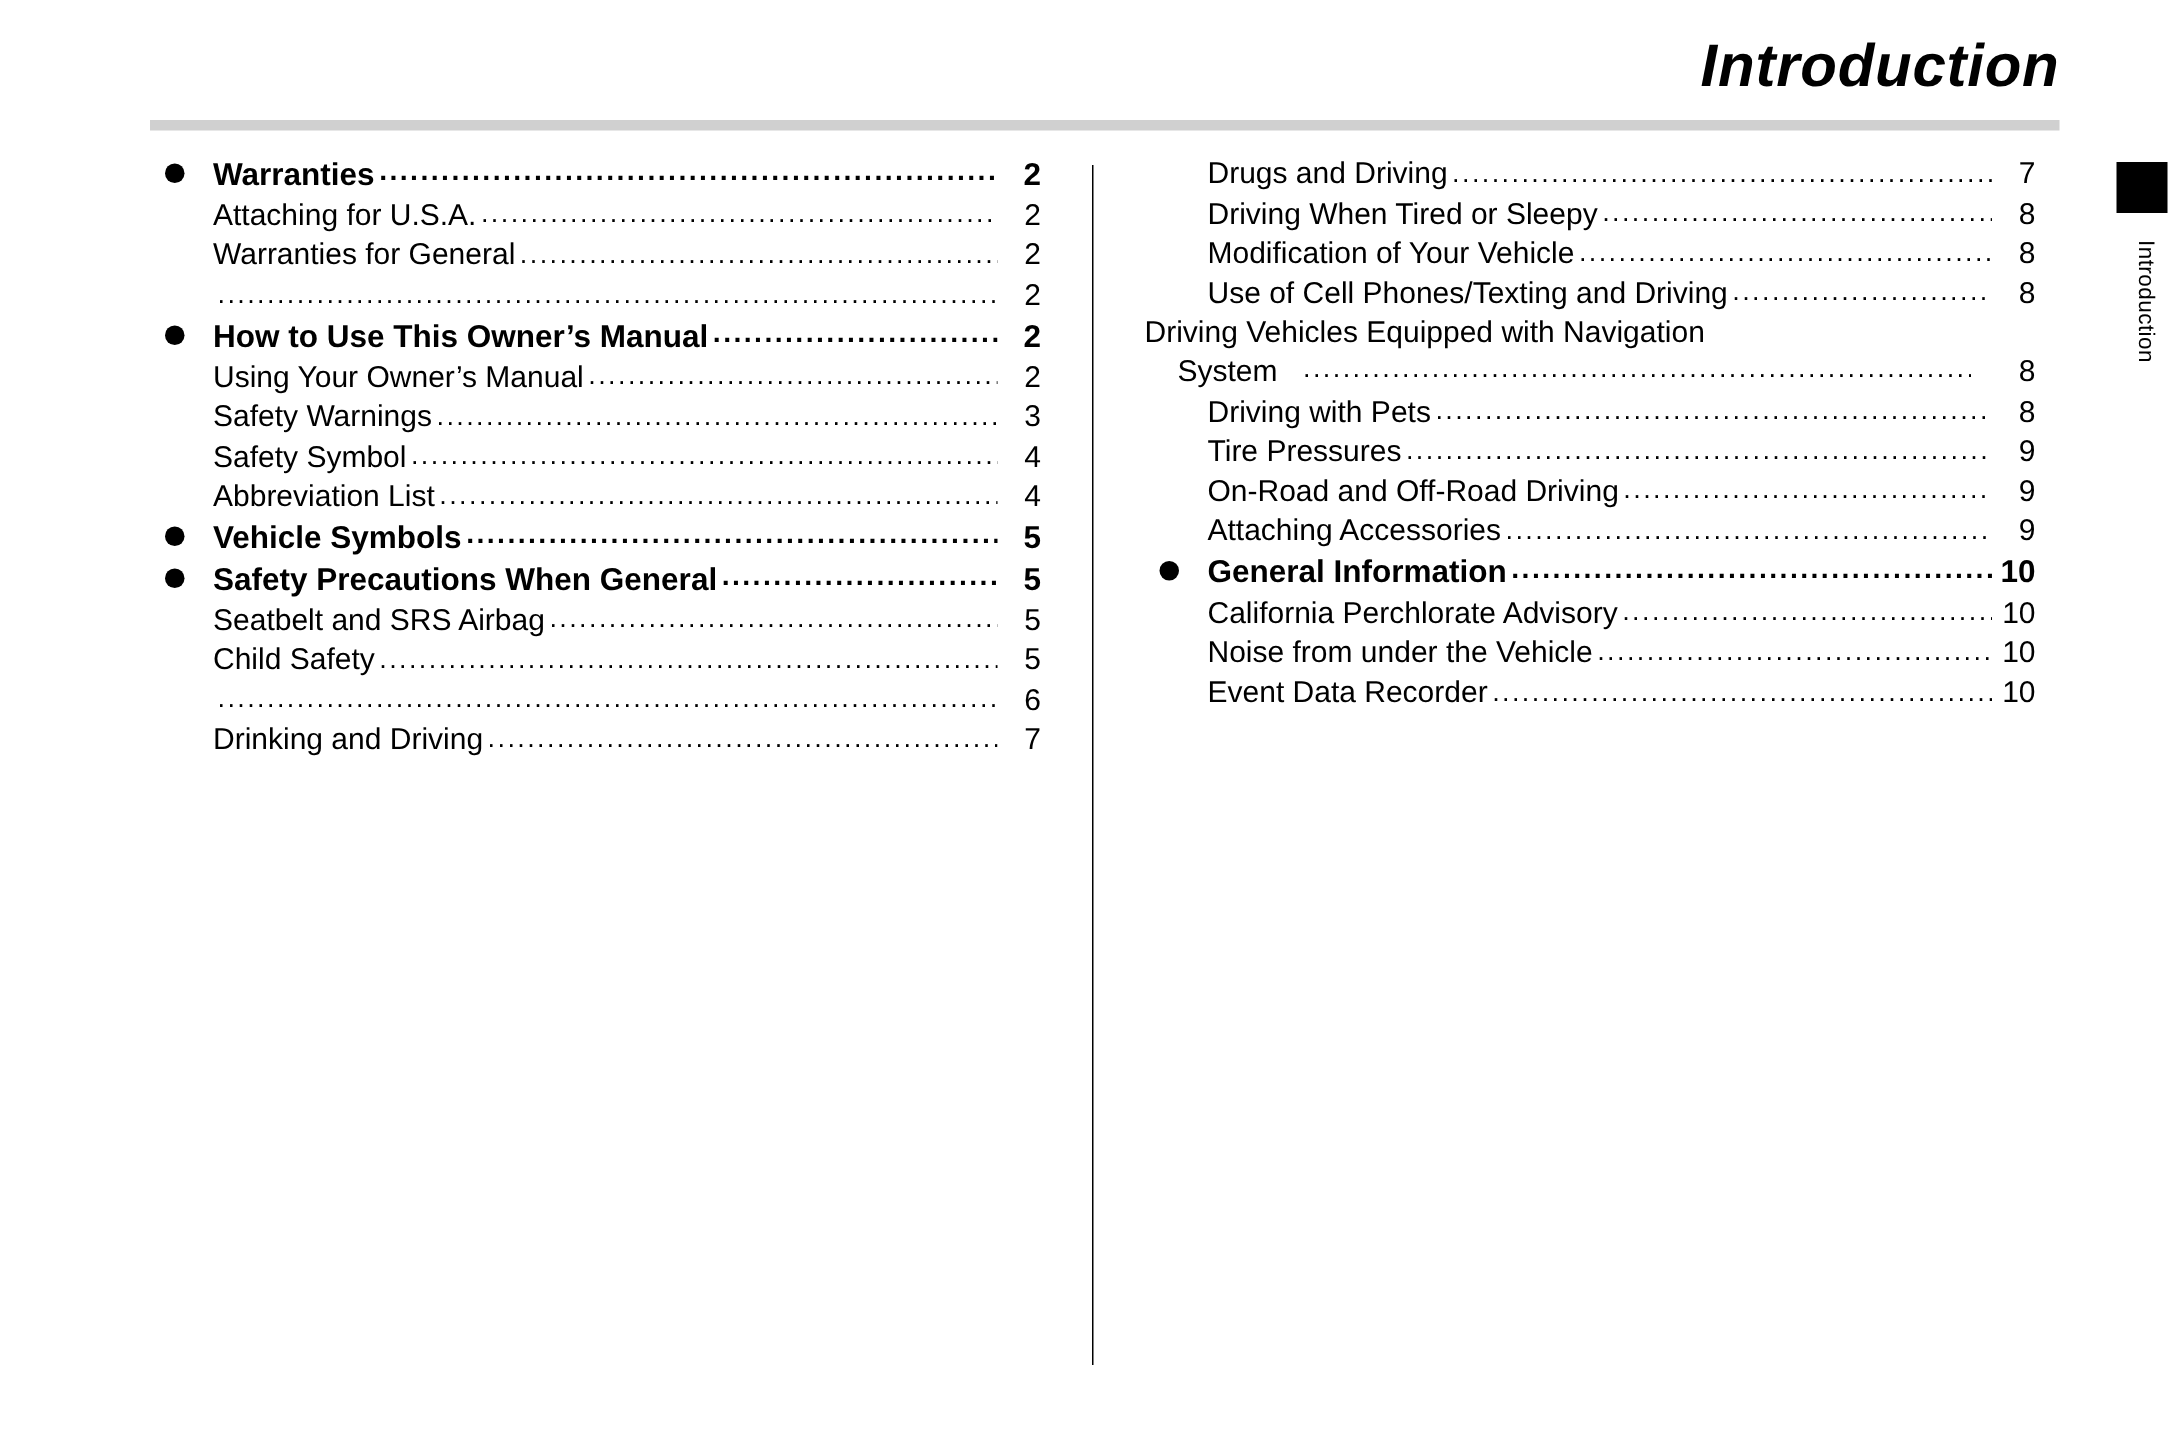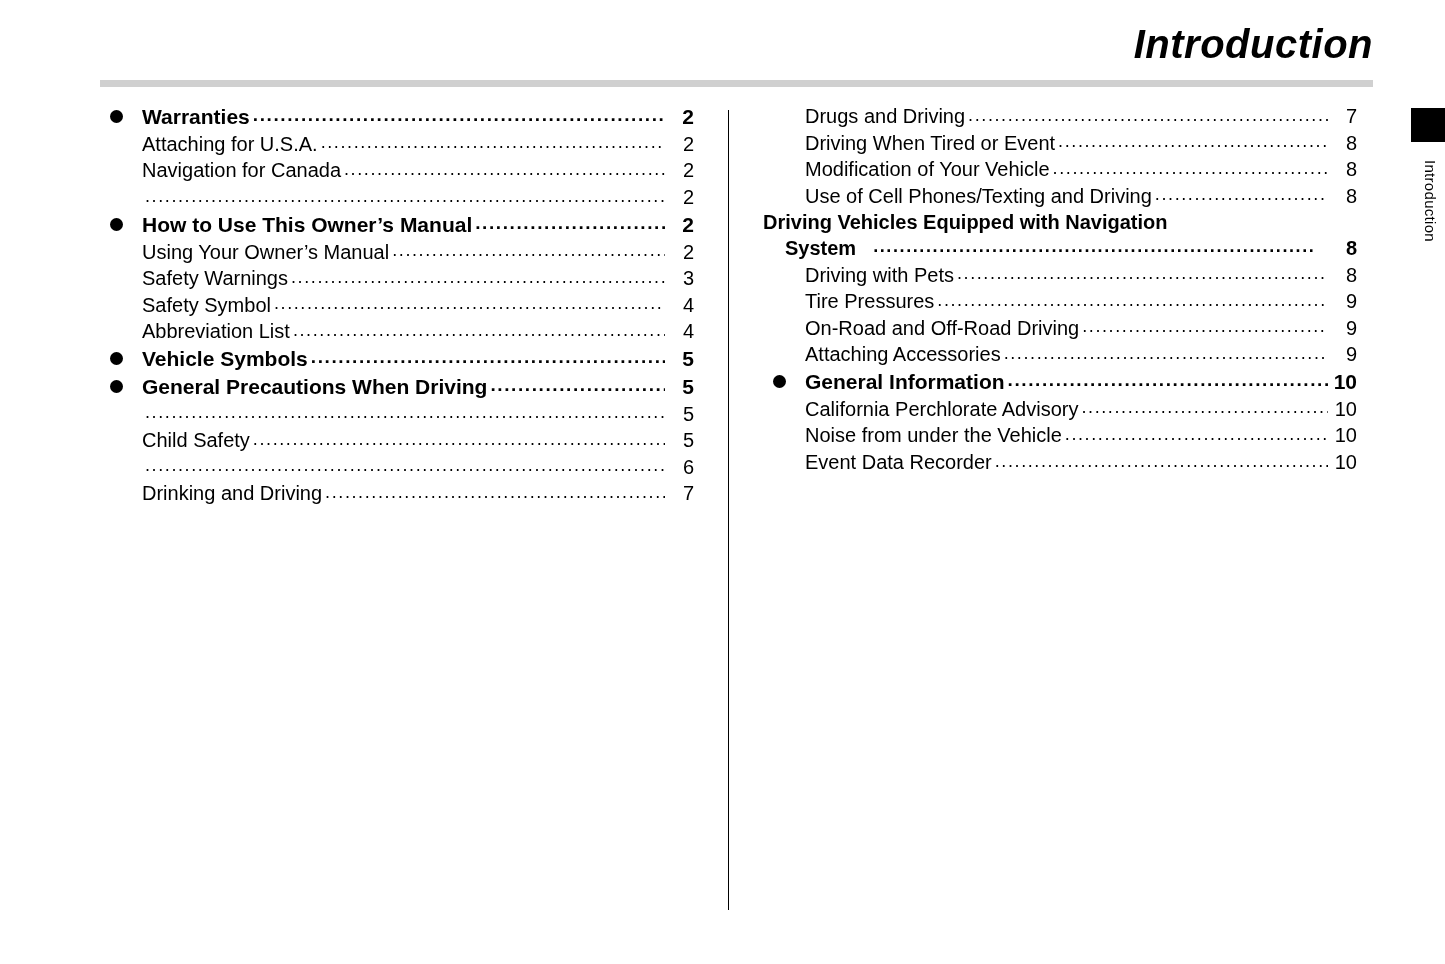--- a/index.html
+++ b/index.html
@@ -137,21 +137,20 @@
     align-items: flex-end;
   }
   .level2 .leader { font-size: 18px; }
   .level2 .bullet-cell { }
   .col-right .entry { }
   .col-right .level2 .bullet-cell,
   .col-right .level1 .bullet-cell { width: 42px; flex: 0 0 42px; }
 
   .entry.wrap {
     flex-wrap: wrap;
-    font-weight: bold;
   }
   .second-line {
     display: flex;
     align-items: baseline;
     width: 100%;
     padding-left: 22px;
     box-sizing: border-box;
     gap: 14px;
   }
 </style>
@@ -177,21 +176,21 @@
           <span class="page-num">2</span>
         </div>
         <div class="entry level2">
           <div class="bullet-cell"></div>
           <span class="label">Attaching for U.S.A.</span>
           <span class="leader">........................................................................................................................</span>
           <span class="page-num">2</span>
         </div>
         <div class="entry level2">
           <div class="bullet-cell"></div>
-          <span class="label">Navigation for Canada</span>
+          <span class="label">Warranties for General</span>
           <span class="leader">........................................................................................................................</span>
           <span class="page-num">2</span>
         </div>
         <div class="entry level2">
           <div class="bullet-cell"></div>
           <span class="leader">........................................................................................................................</span>
           <span class="page-num">2</span>
         </div>
         <div class="entry level1">
           <div class="bullet-cell">
@@ -230,26 +229,27 @@
             <span class="bullet"></span>
           </div>
           <span class="label">Vehicle Symbols</span>
           <span class="leader">........................................................................................................................</span>
           <span class="page-num">5</span>
         </div>
         <div class="entry level1">
           <div class="bullet-cell">
             <span class="bullet"></span>
           </div>
-          <span class="label">General Precautions When Driving</span>
+          <span class="label">Safety Precautions When General</span>
           <span class="leader">........................................................................................................................</span>
           <span class="page-num">5</span>
         </div>
         <div class="entry level2">
           <div class="bullet-cell"></div>
+          <span class="label">Seatbelt and SRS Airbag</span>
           <span class="leader">........................................................................................................................</span>
           <span class="page-num">5</span>
         </div>
         <div class="entry level2">
           <div class="bullet-cell"></div>
           <span class="label">Child Safety</span>
           <span class="leader">........................................................................................................................</span>
           <span class="page-num">5</span>
         </div>
         <div class="entry level2">
@@ -267,21 +267,21 @@
     <div class="col-divider"></div>
     <div class="col col-right" id="col-right">
         <div class="entry level2">
           <div class="bullet-cell"></div>
           <span class="label">Drugs and Driving</span>
           <span class="leader">........................................................................................................................</span>
           <span class="page-num">7</span>
         </div>
         <div class="entry level2">
           <div class="bullet-cell"></div>
-          <span class="label">Driving When Tired or Event</span>
+          <span class="label">Driving When Tired or Sleepy</span>
           <span class="leader">........................................................................................................................</span>
           <span class="page-num">8</span>
         </div>
         <div class="entry level2">
           <div class="bullet-cell"></div>
           <span class="label">Modification of Your Vehicle</span>
           <span class="leader">........................................................................................................................</span>
           <span class="page-num">8</span>
         </div>
         <div class="entry level2">

